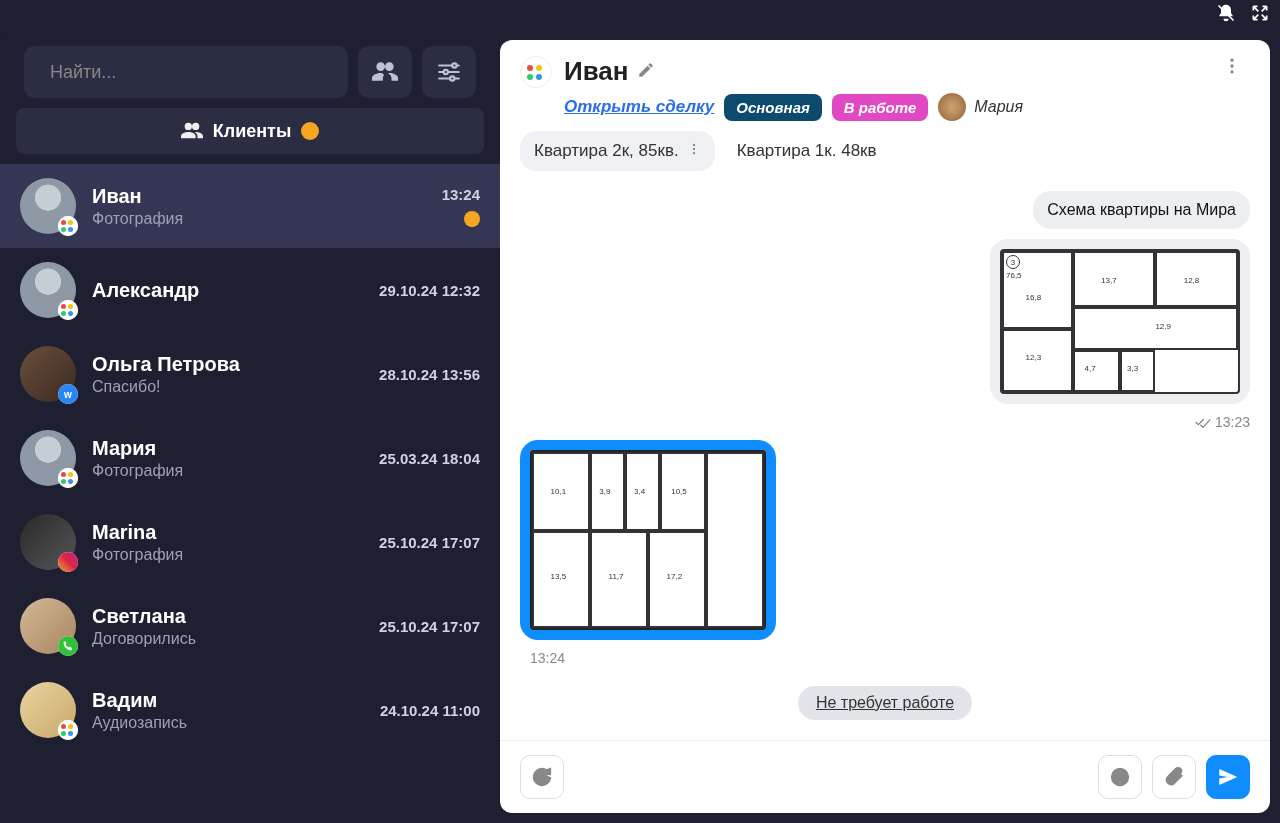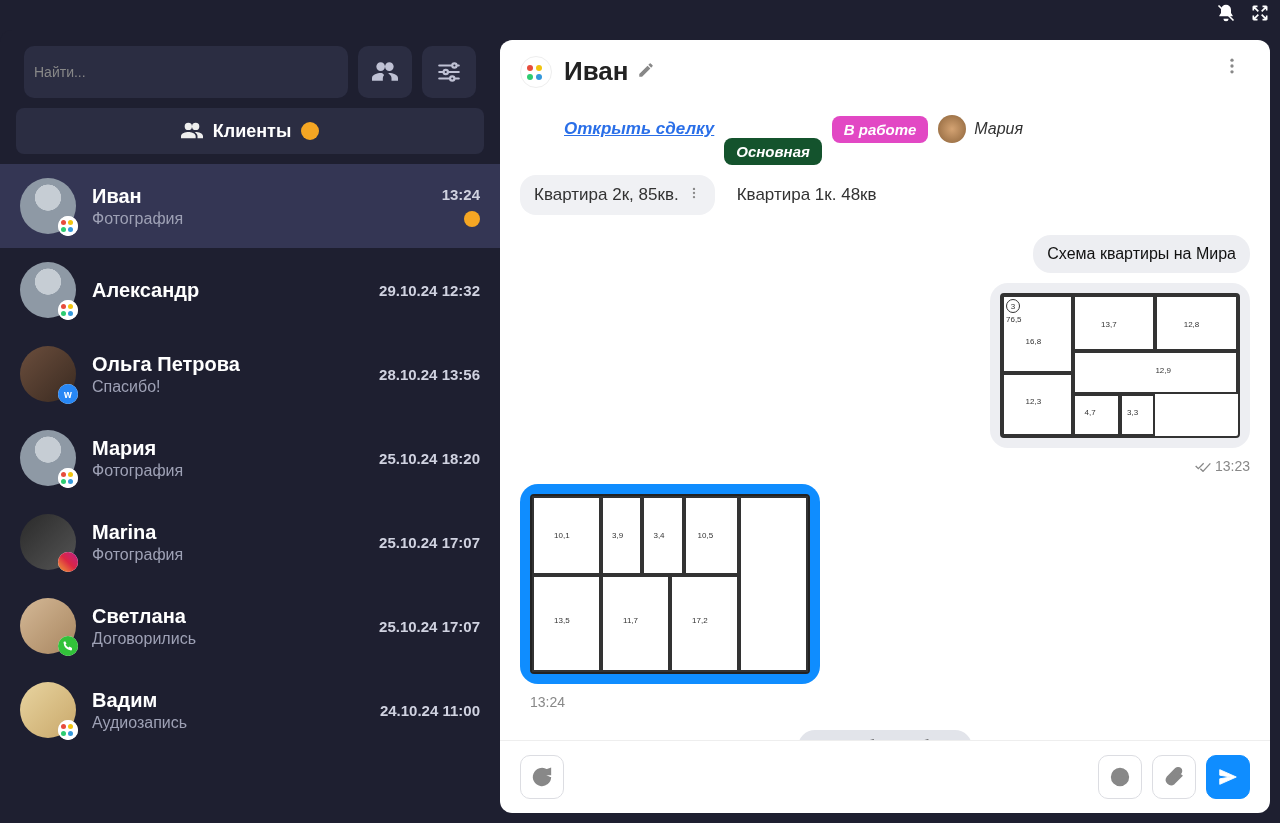--- a/index.html
+++ b/index.html
@@ -3,21 +3,21 @@
 <meta charset="utf-8">
 <style>
 * { box-sizing: border-box; margin: 0; padding: 0; }
 html, body { width: 1280px; height: 823px; font-family: -apple-system, Segoe UI, Arial, sans-serif; overflow: hidden; }
 .app { display: flex; flex-direction: column; width: 1280px; height: 823px; background: #1e1f30; }
 .titlebar { height: 30px; background: #1e1f30; display: flex; justify-content: flex-end; align-items: center; padding: 0 10px; gap: 14px; }
 .titlebar svg { width: 20px; height: 20px; fill: #fff; }
 .main { flex: 1; display: flex; min-height: 0; }
 .sidebar { width: 500px; background: #1e1f30; display: flex; flex-direction: column; border-radius: 12px 0 0 0; overflow: hidden; }
 .search-row { display: flex; padding: 16px 24px 10px 24px; gap: 10px; }
-.search-input { flex: 1; background: #2b2d42; border: none; border-radius: 10px; color: #fdba74; font-size: 14px; padding: 14px 10px; outline: none; }
+.search-input { flex: 1; background: #2b2d42; border: none; border-radius: 10px; color: #fdba74; font-size: 18px; padding: 14px 26px; outline: none; }
 .search-input::placeholder { color: #888; }
 .icon-btn { width: 54px; height: 52px; background: #2b2d42; border-radius: 10px; display: flex; align-items: center; justify-content: center; cursor: pointer; }
 .icon-btn svg { width: 26px; height: 26px; fill: #bfc1d4; }
 .tabs { display: flex; padding: 0 16px 10px 16px; }
 .tab { flex: 1; display: flex; align-items: center; justify-content: center; gap: 10px; color: #fff; font-size: 18px; font-weight: 600; padding: 12px 0; cursor: pointer; border-radius: 8px; }
 .tab.active { background: #2b2d42; }
 .tab svg { width: 22px; height: 22px; fill: #eee; }
 .badge-dot { width: 18px; height: 18px; border-radius: 50%; background: #f5a623; display: inline-block; }
 .list { flex: 1; overflow-y: auto; }
 .item { display: flex; align-items: center; padding: 14px 20px; gap: 16px; cursor: pointer; }
@@ -40,39 +40,39 @@
 .chat { flex: 1; background: #fff; border-radius: 12px; margin: 10px 10px 10px 0; display: flex; flex-direction: column; overflow: hidden; }
 .chat-header { padding: 16px 20px 10px 20px; display: flex; align-items: flex-start; gap: 12px; }
 .chat-logo { width: 32px; height: 32px; border-radius: 50%; background: #fff; border:1px solid #eee; display:flex; align-items:center; justify-content:center; flex-shrink: 0; }
 .chat-header-main { flex: 1; }
 .chat-title-row { display: flex; align-items: center; gap: 8px; }
 .chat-title { font-size: 26px; font-weight: 700; color: #222; }
 .edit-icon { color: #888; }
 .chat-subrow { display: flex; align-items: center; gap: 10px; margin-top: 6px; flex-wrap: wrap; font-style: italic; }
 .link { color: #2a6fe8; text-decoration: underline; font-size: 17px; font-weight: 600; }
 .pill { border-radius: 8px; padding: 5px 12px; font-size: 15px; font-weight: 600; color: #fff; }
-.pill.gray { background: #14532d; margin-top: 45px; }
+.pill.gray { background: #0c4a6e; }
 .pill.pink { background: #e248c4; }
 .assignee { display: flex; align-items: center; gap: 8px; }
 .assignee .av { width: 28px; height: 28px; border-radius: 50%; background: #caa; }
 .assignee span { font-size: 16px; color: #333; }
 .vdots { width: 36px; display: flex; align-items: center; justify-content: center; cursor: pointer; }
 .vdots svg { fill: #888; width: 20px; height: 20px; }
 
 .deal-tabs { display: flex; gap: 8px; padding: 0 20px 10px 20px; }
 .deal-tab { display: flex; align-items: center; gap: 8px; background: #f0f1f4; border-radius: 16px; padding: 10px 14px; font-size: 17px; color: #333; cursor: pointer; }
 .deal-tab.plain { background: transparent; }
 
 .messages { flex: 1; overflow-y: auto; padding: 10px 20px; display: flex; flex-direction: column; gap: 10px; }
 .msg { max-width: 70%; border-radius: 18px; padding: 10px 14px; font-size: 16px; position: relative; }
 .msg.in { align-self: flex-end; background: #edeef2; color: #111; }
 .msg.out { align-self: flex-start; background: #0f8dff; color: #fff; padding: 10px; }
 .msg.image-msg { padding: 10px; }
 .msg.image-msg.in { background: #edeef2; }
-.floorplan { width: 280px; height: 180px; background: #fff; border: 2px solid #333; position: relative; border-radius: 4px; }
+.floorplan { width: 236px; height: 180px; background: #fff; border: 2px solid #333; position: relative; border-radius: 4px; }
 .floorplan.small { width: 240px; height: 145px; }
 .floorplan .room { position: absolute; border: 2px solid #333; background: #fff; }
 .timestamp { font-size: 14px; color: #888; align-self: flex-end; display: flex; gap: 4px; align-items: center; }
 .timestamp.left { align-self: flex-start; margin-left: 10px; }
 .status-chip { align-self: center; background: #e2e4ea; color: #333; border-radius: 20px; padding: 8px 18px; font-size: 16px; text-decoration: underline; margin-top: 10px; }
 
 .composer { display: flex; align-items: center; padding: 14px 20px; gap: 10px; border-top: 1px solid #eee; }
 .comp-btn { width: 44px; height: 44px; border: 1px solid #dcdde2; border-radius: 10px; display: flex; align-items: center; justify-content: center; cursor: pointer; }
 .comp-btn svg { width: 22px; height: 22px; fill: #888; stroke: #888; }
 .comp-input { flex: 1; }
@@ -189,21 +189,21 @@
                   <span style="background:#2ecc71"></span>
                   <span style="background:#3498db"></span>
                 </div>
               </div>
             </div>
           <div class="item-body">
               <div class="item-name">Мария</div>
               <div class="item-preview">Фотография</div>
             </div>
           <div class="item-meta">
-              <div class="item-time">25.10.24 18:20</div>
+              <div class="item-time">25.03.24 18:04</div>
             </div>
         </div>
 
         <div class="item">
           <div class="avatar" style="background:linear-gradient(135deg,#2a2a2a,#555)">
               <div class="sub ig"></div>
             </div>
           <div class="item-body">
               <div class="item-name">Marina</div>
               <div class="item-preview">Фотография</div>

